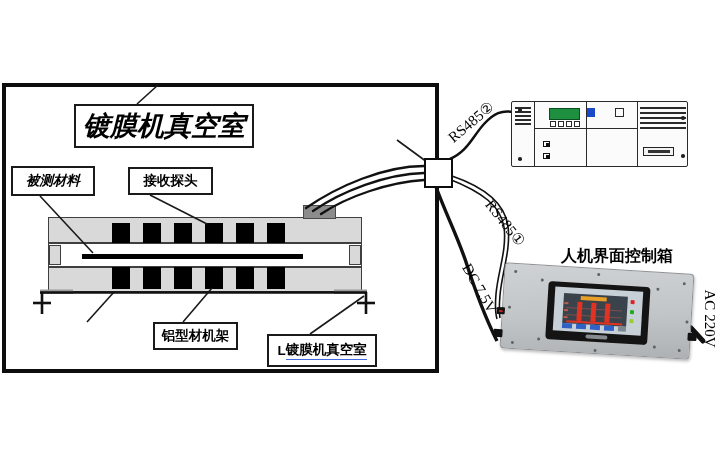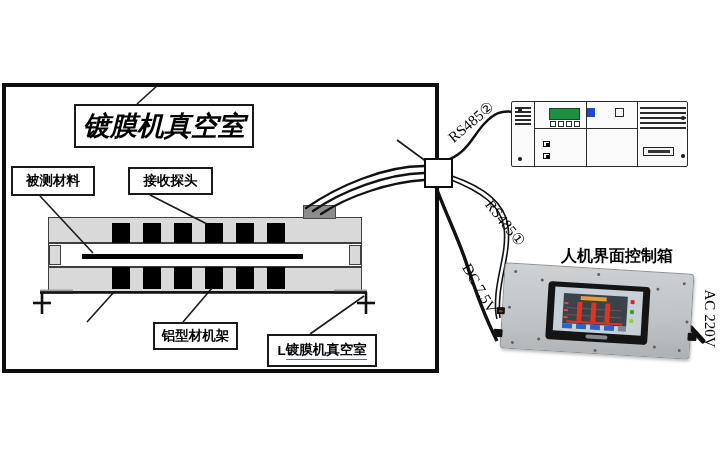--- a/index.html
+++ b/index.html
@@ -147,21 +147,21 @@
     <path d="M449,179 C482,192 501,206 504,227 C507,250 498,271 496,294 C495,306 495,312 497,319" stroke="#111" stroke-width="1.6" fill="none"></path>
 
     <path d="M436,187 C446,214 458,238 466,262 C474,287 484,315 497,341" stroke="#111" stroke-width="3.4" fill="none"></path>
 
     <path d="M691,328 L703,341" stroke="#111" stroke-width="5" stroke-linecap="round"></path>
   </svg>
 
   <div class="abs lbox titlebox">
     <span>镀膜机真空室</span>
   </div>
-  <div class="abs lbox smbox" style="left:11px;top:166px;width:84px;height:30px;">
+  <div class="abs lbox smbox" style="left:11px;top:166px;width:84px;height:30px;font-style:italic;">
     <span>被测材料</span>
   </div>
   <div class="abs lbox smbox" style="left:128px;top:167px;width:85px;height:28px;">
     <span>接收探头</span>
   </div>
   <div class="abs lbox smbox" style="left:153px;top:322px;width:85px;height:28px;">
     <span>铝型材机架</span>
   </div>
   <div class="abs lbox smbox" style="left:267px;top:334px;width:110px;height:33px;">
     <span>L </span>

